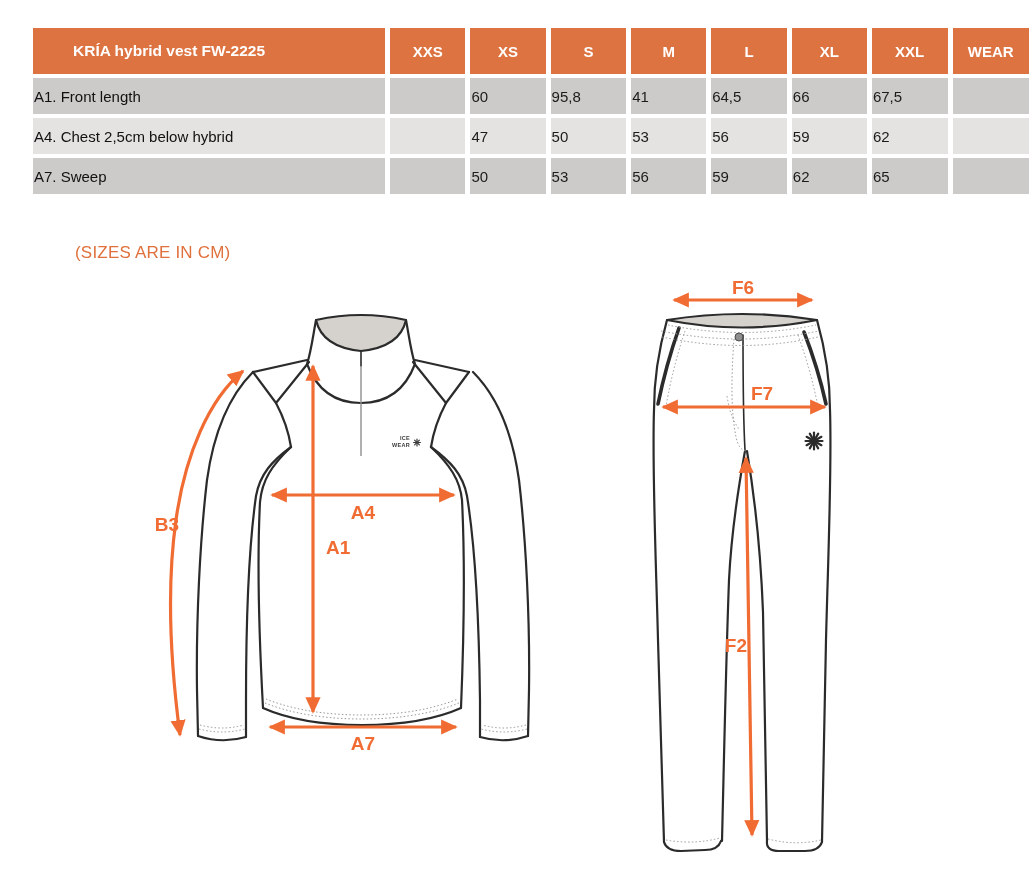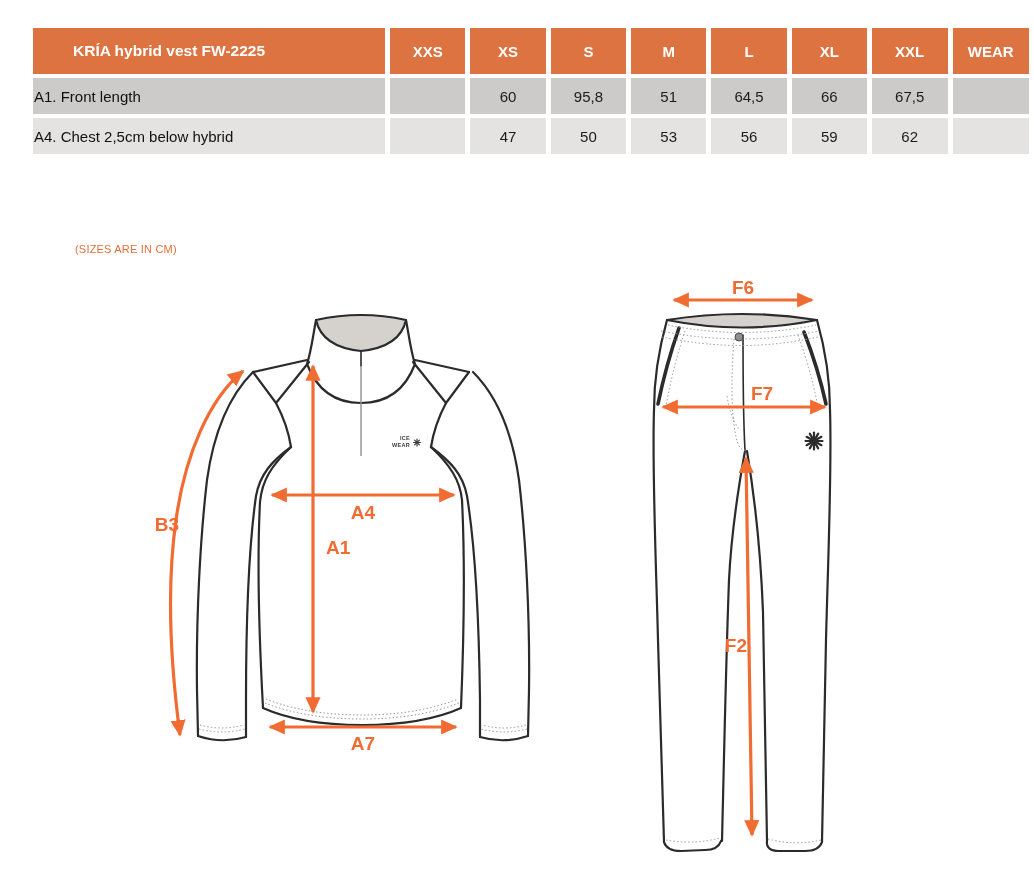--- a/index.html
+++ b/index.html
@@ -10,25 +10,25 @@
   body{
     width:1034px;height:890px;background:#ffffff;position:relative;overflow:hidden;
     font-family:"Liberation Sans",sans-serif;
   }
   .table-wrap{position:absolute;left:28px;top:24px}
   table{border-collapse:separate;border-spacing:5px 4px}
   th,td{font-size:15px;vertical-align:middle}
   th{background:var(--header-bg,#dd7340);color:#ffffff;height:44px;font-weight:bold}
   th.title{width:325px;text-align:left;padding-left:40px;font-size:15.5px}
   th.size{width:76px;text-align:center}
-  td{height:34px;text-align:center;color:#1b1b1b}
+  td{height:34px;text-align:left;color:#1b1b1b}
   td.label{text-align:left;color:#111111}
   tr.dark td{background:var(--row-dark,#cccbc9)}
   tr.light td{background:var(--row-light,#e4e3e1)}
-  .note{position:absolute;left:75px;top:243px;color:var(--note,#e0703c);font-size:11px;letter-spacing:.2px}
+  .note{position:absolute;left:75px;top:243px;color:var(--note,#e0703c);font-size:17px;letter-spacing:.2px}
   svg{position:absolute}
   .shirt{left:125px;top:290px}
   .pants{left:633px;top:275px}
   .ink{stroke:var(--ink,#2b2b2b);stroke-width:2.2;fill:none;stroke-linecap:round;stroke-linejoin:round}
   .ink.filled{fill:var(--shade,#d5d2ce)}
   .ink-thick{stroke:var(--ink,#2b2b2b);stroke-width:3.6;fill:none;stroke-linecap:round}
   .thin{stroke-width:1.6}
   .zipline{stroke:#8f8f8f;stroke-width:1.4}
   .stitch{stroke:#9a9a9a;stroke-width:1;fill:none;stroke-dasharray:1.5 2.2}
   .oline{stroke:var(--accent,#f06c33);stroke-width:3.2;fill:none}
@@ -54,35 +54,46 @@
       <th class="size">L</th>
       <th class="size">XL</th>
       <th class="size">XXL</th>
       <th class="size">WEAR</th>
     </tr>
     <tr class="dark">
       <td class="label">A1. Front length</td>
       <td></td>
       <td>60</td>
       <td>95,8</td>
-      <td>51</td>
+      <td>41</td>
       <td>64,5</td>
       <td>66</td>
       <td>67,5</td>
       <td></td>
     </tr>
     <tr class="light">
       <td class="label">A4. Chest 2,5cm below hybrid</td>
       <td></td>
       <td>47</td>
       <td>50</td>
       <td>53</td>
       <td>56</td>
       <td>59</td>
       <td>62</td>
+      <td></td>
+    </tr>
+    <tr class="dark">
+      <td class="label">A7. Sweep</td>
+      <td></td>
+      <td>50</td>
+      <td>53</td>
+      <td>56</td>
+      <td>59</td>
+      <td>62</td>
+      <td>65</td>
       <td></td>
     </tr>
   </tbody>
     </table>
 </div>
 
 <div class="note">(SIZES ARE IN CM)</div>
 
 <svg class="shirt" width="460" height="485" viewBox="125 290 460 485">
   <defs>

